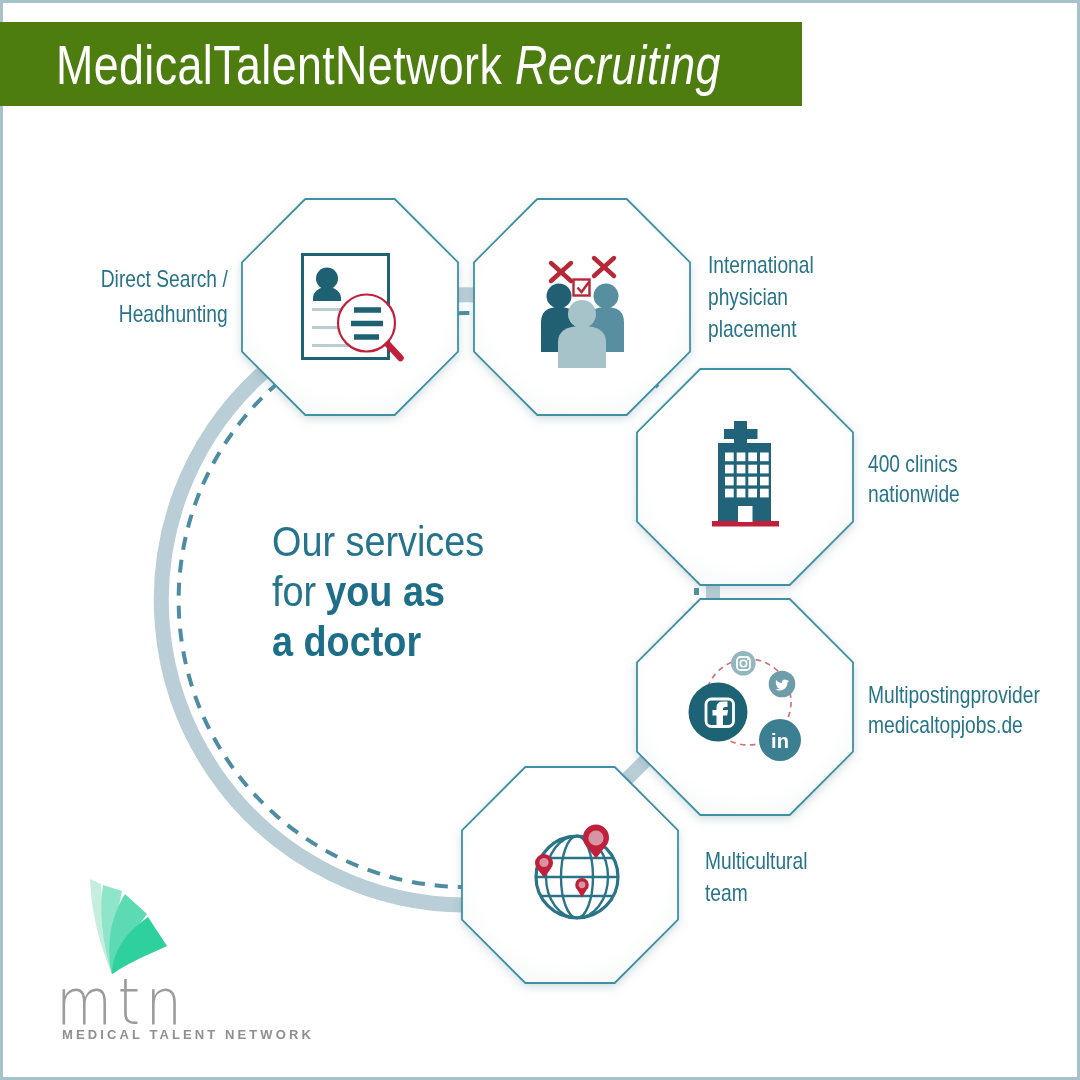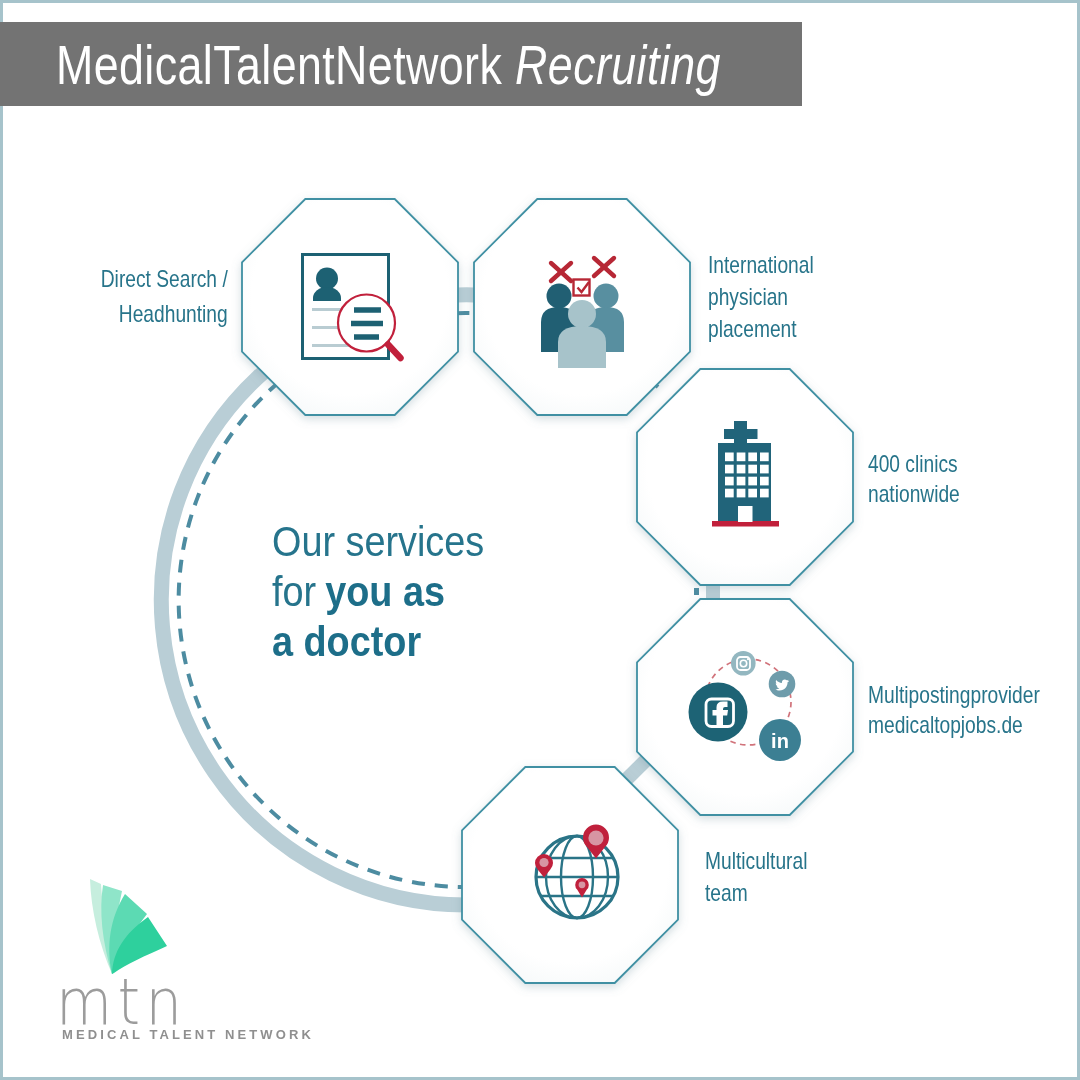--- a/index.html
+++ b/index.html
@@ -4,21 +4,21 @@
 <style>
   html,body{margin:0;padding:0;background:#fff;}
   .canvas{
     position:relative;width:1080px;height:1080px;background:#ffffff;overflow:hidden;
     font-family:"Liberation Sans",sans-serif;
     box-shadow:inset 0 0 0 3px #a6c3cb;
   }
   
   .header-bar{
     position:absolute;left:0;top:22px;width:802px;height:84px;
-    background:#737373;
+    background:#4d7c0f;
   }
   .header-text{
     position:absolute;left:56px;top:0;height:84px;line-height:86px;
     color:#ffffff;font-size:56px;font-weight:300;white-space:nowrap;
     transform:scaleX(0.80);transform-origin:left center;letter-spacing:0.5px;
   }
   .header-text i{font-style:italic;}
   
   .gfx{position:absolute;left:0;top:0;}
   

